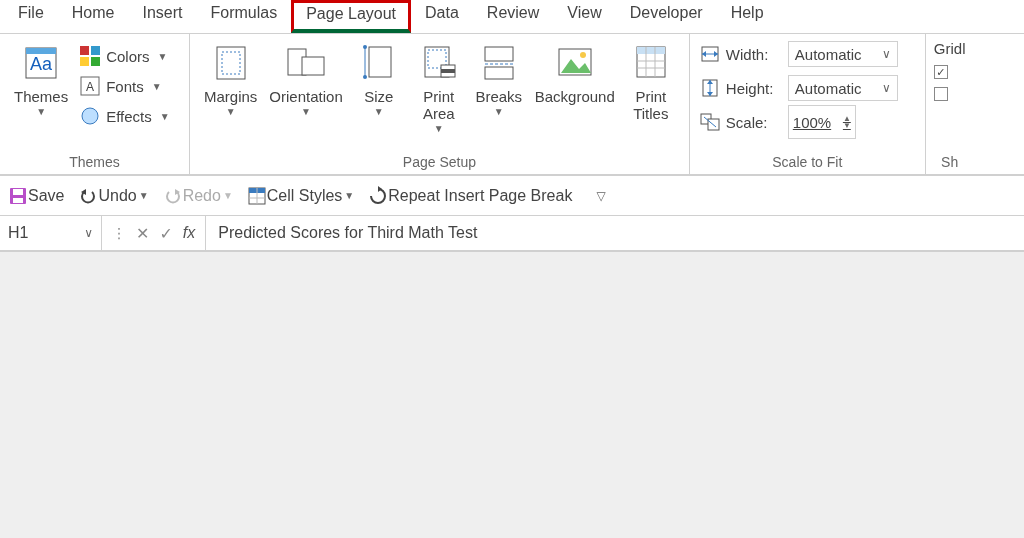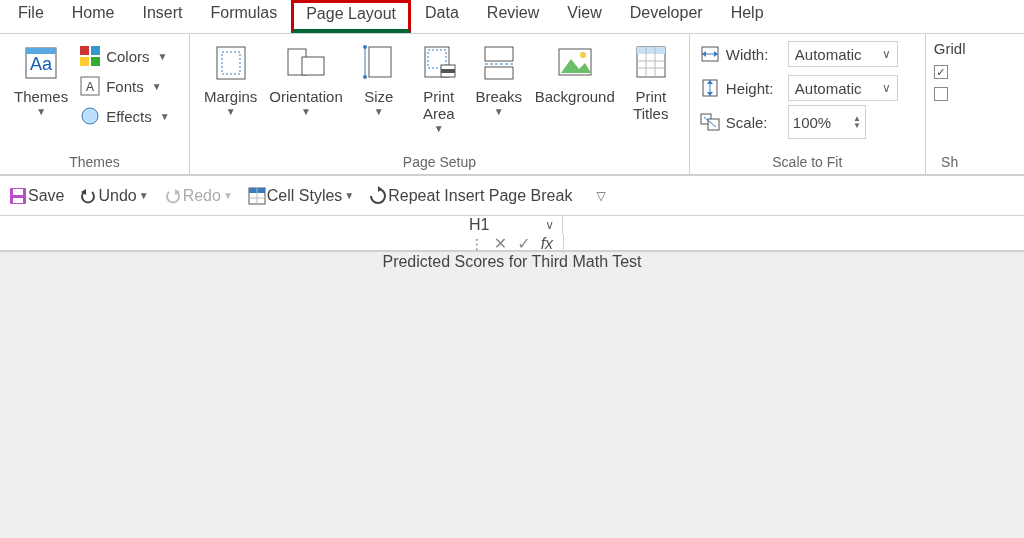--- a/index.html
+++ b/index.html
@@ -26,29 +26,29 @@
   .vbtn .ic{height:46px;display:flex;align-items:center;justify-content:flex-end;}
   .vbtn .lbl{font-size:15px;text-align:center;line-height:17px;margin-top:2px;}
   .vbtn .caret{font-size:10px;color:#666;margin-top:1px;}
   
   .hrow{display:flex;align-items:center;height:28px;font-size:15px;cursor:pointer;gap:6px;padding:0 2px;white-space:nowrap;}
   .hrow .caret{font-size:10px;color:#666;margin-left:2px;}
   .stack{display:flex;flex-direction:column;gap:2px;}
   
   .combo{display:inline-flex;align-items:center;justify-content:space-between;border:1px solid var(--border);height:26px;min-width:110px;padding:0 6px;font-size:15px;background:#fff;}
   .combo .chev{font-size:12px;color:#666;}
-  .spin{display:inline-flex;align-items:center;border:1px solid var(--border);height:26px;width:78px;padding:16px 4px;justify-content:space-between;background:#fff;}
+  .spin{display:inline-flex;align-items:center;border:1px solid var(--border);height:26px;width:68px;padding:16px 4px;justify-content:space-between;background:#fff;text-decoration:underline;}
   .spin .ud{display:flex;flex-direction:column;font-size:8px;line-height:7px;color:#666;}
   
   .qat{display:flex;align-items:center;height:40px;gap:14px;padding:0 8px;font-size:16px;border-bottom:1px solid var(--border);}
   .qbtn{display:flex;align-items:center;cursor:pointer;}
   .qbtn.dis{color:#aaa;}
   .qcaret{font-size:10px;color:#666;margin-left:2px;}
   
-  .fbar{display:flex;align-items:center;height:36px;border-bottom:2px solid var(--border);font-size:16px;flex-direction:column;}
+  .fbar{display:flex;align-items:center;height:36px;border-bottom:2px solid var(--border);font-size:16px;}
   .namebox{width:102px;display:flex;align-items:center;justify-content:space-between;padding:0 8px;border-right:1px solid var(--border);height:100%;}
   .namebox .chev{font-size:12px;color:#666;}
   .fx-tools{display:flex;align-items:center;gap:10px;padding:0 10px;color:#888;height:100%;border-right:1px solid var(--border);}
   .fx-tools .fxlabel{font-style:italic;color:#555;}
   .formula{flex:1;padding:0 12px;}
   
   .sheet{background:#efefef;height:calc(538px - 34px - 142px - 40px - 36px);}
   
   .chk{display:inline-flex;align-items:center;gap:6px;}
   .chk .box{width:14px;height:14px;border:1px solid #888;display:inline-flex;align-items:center;justify-content:center;font-size:11px;color:#444;}

